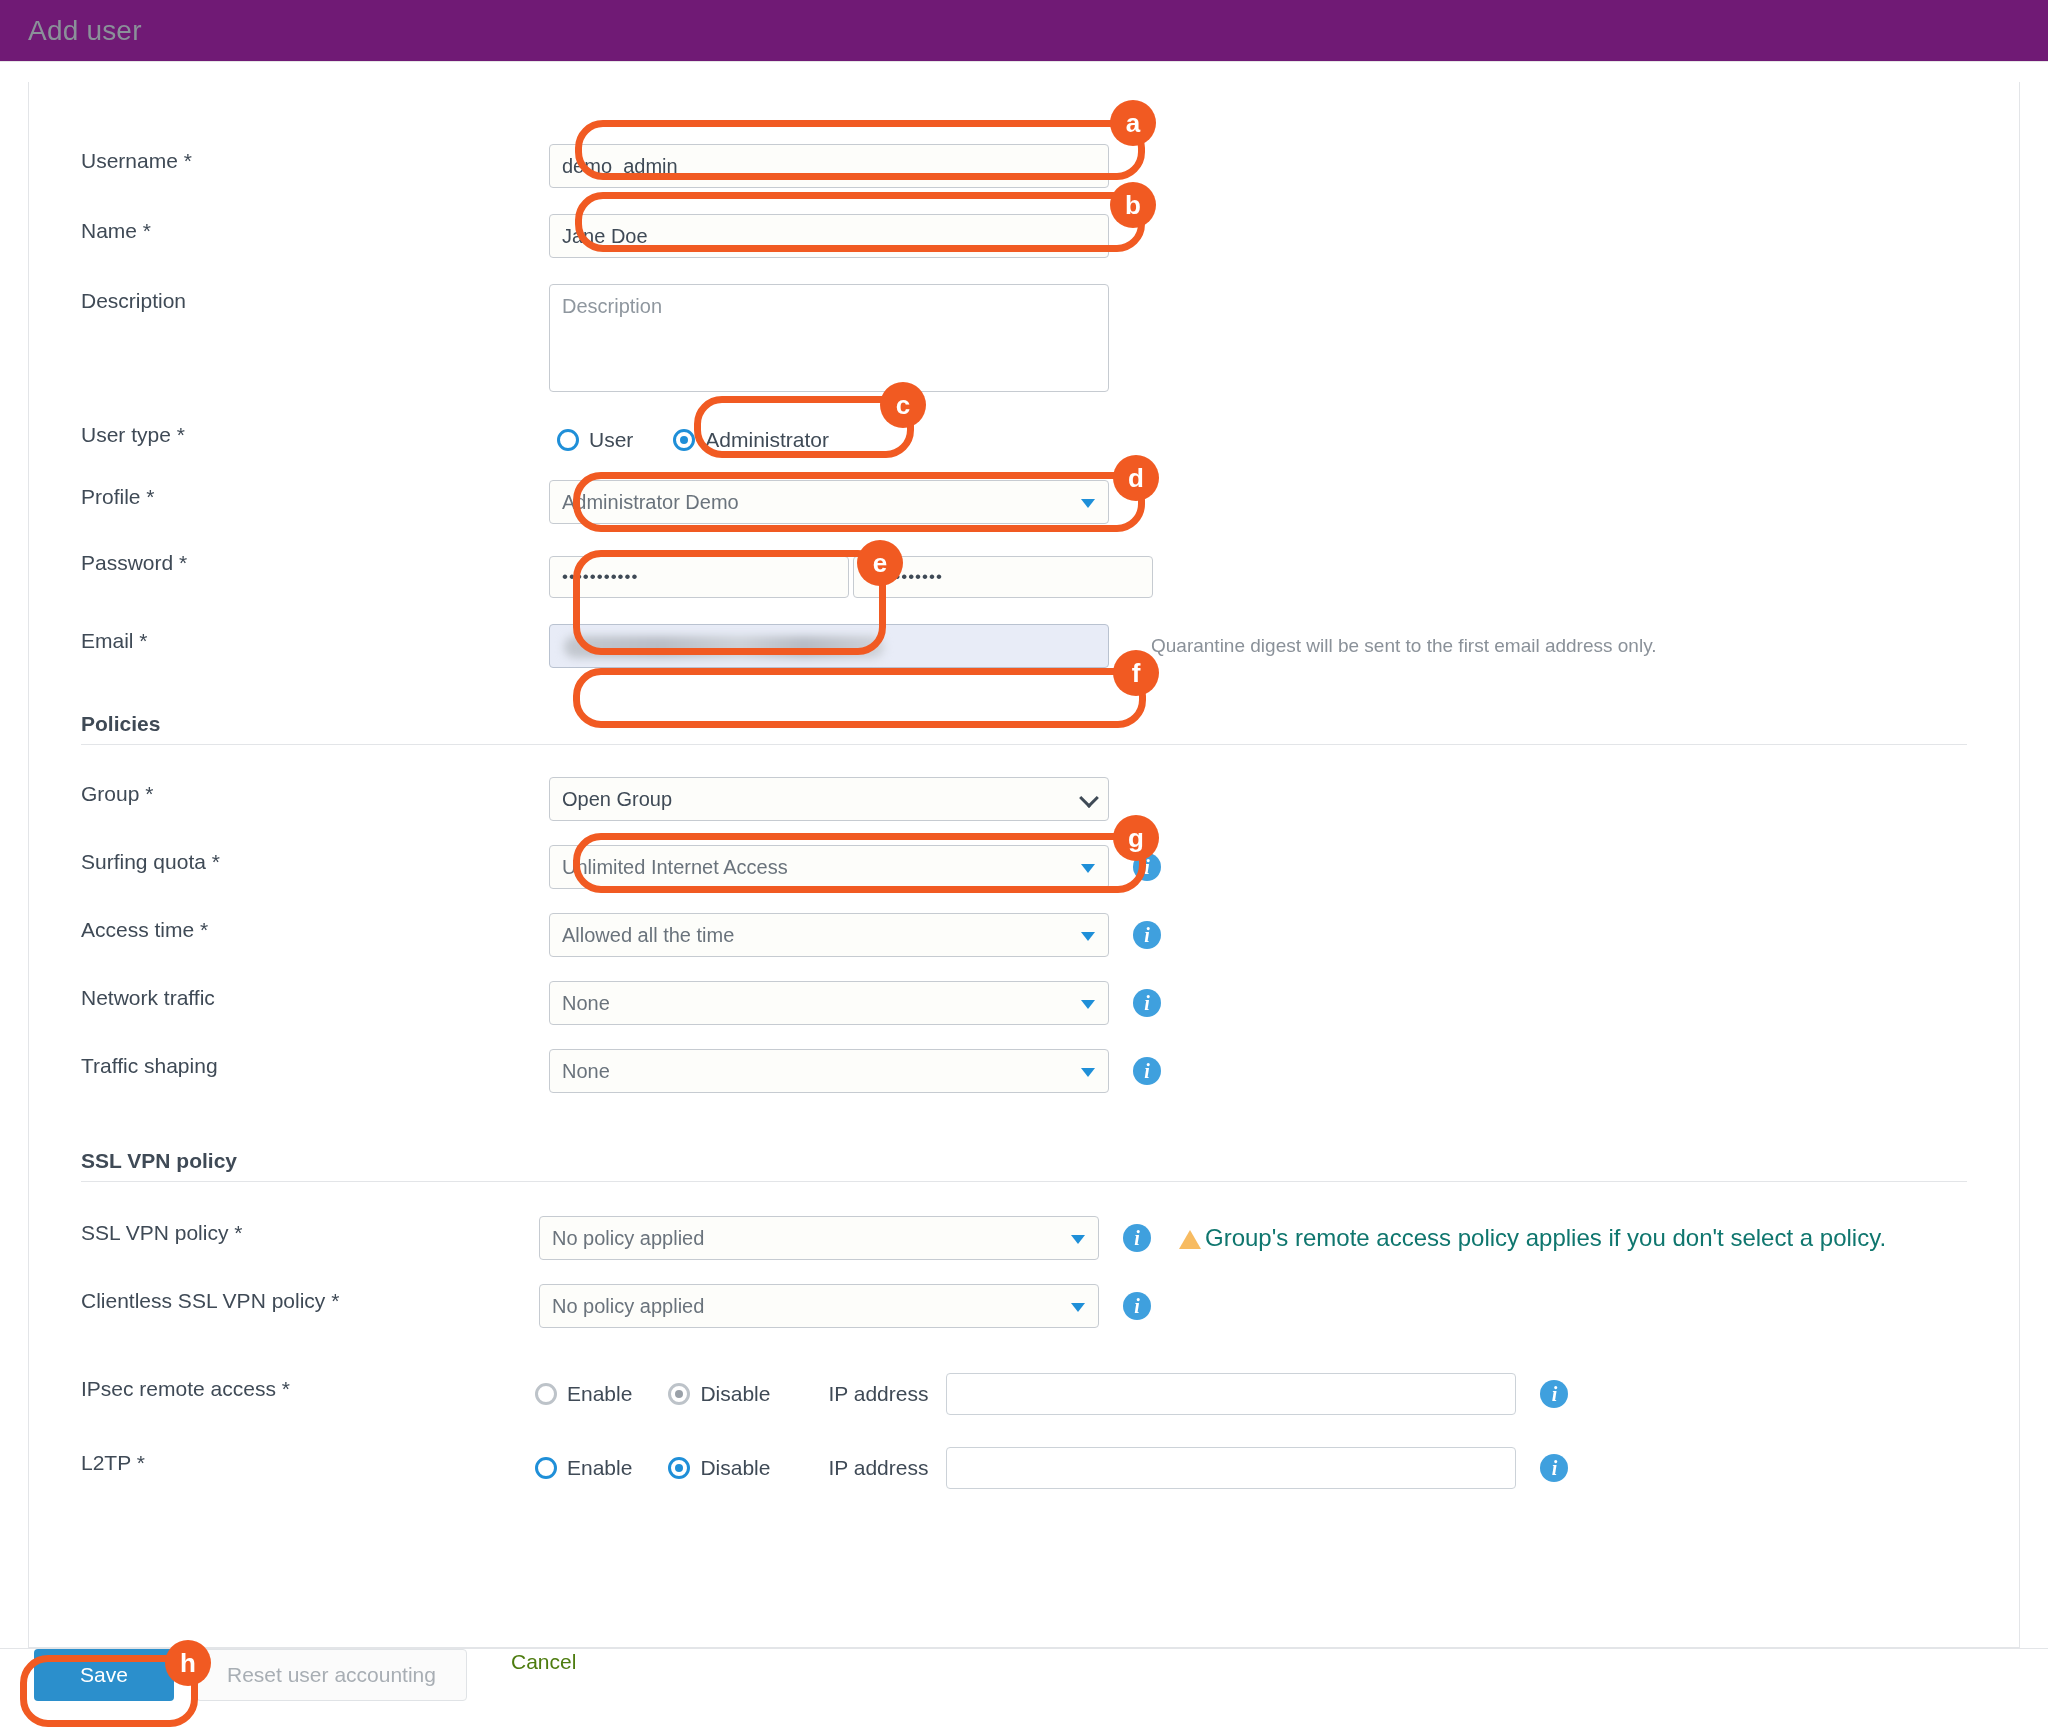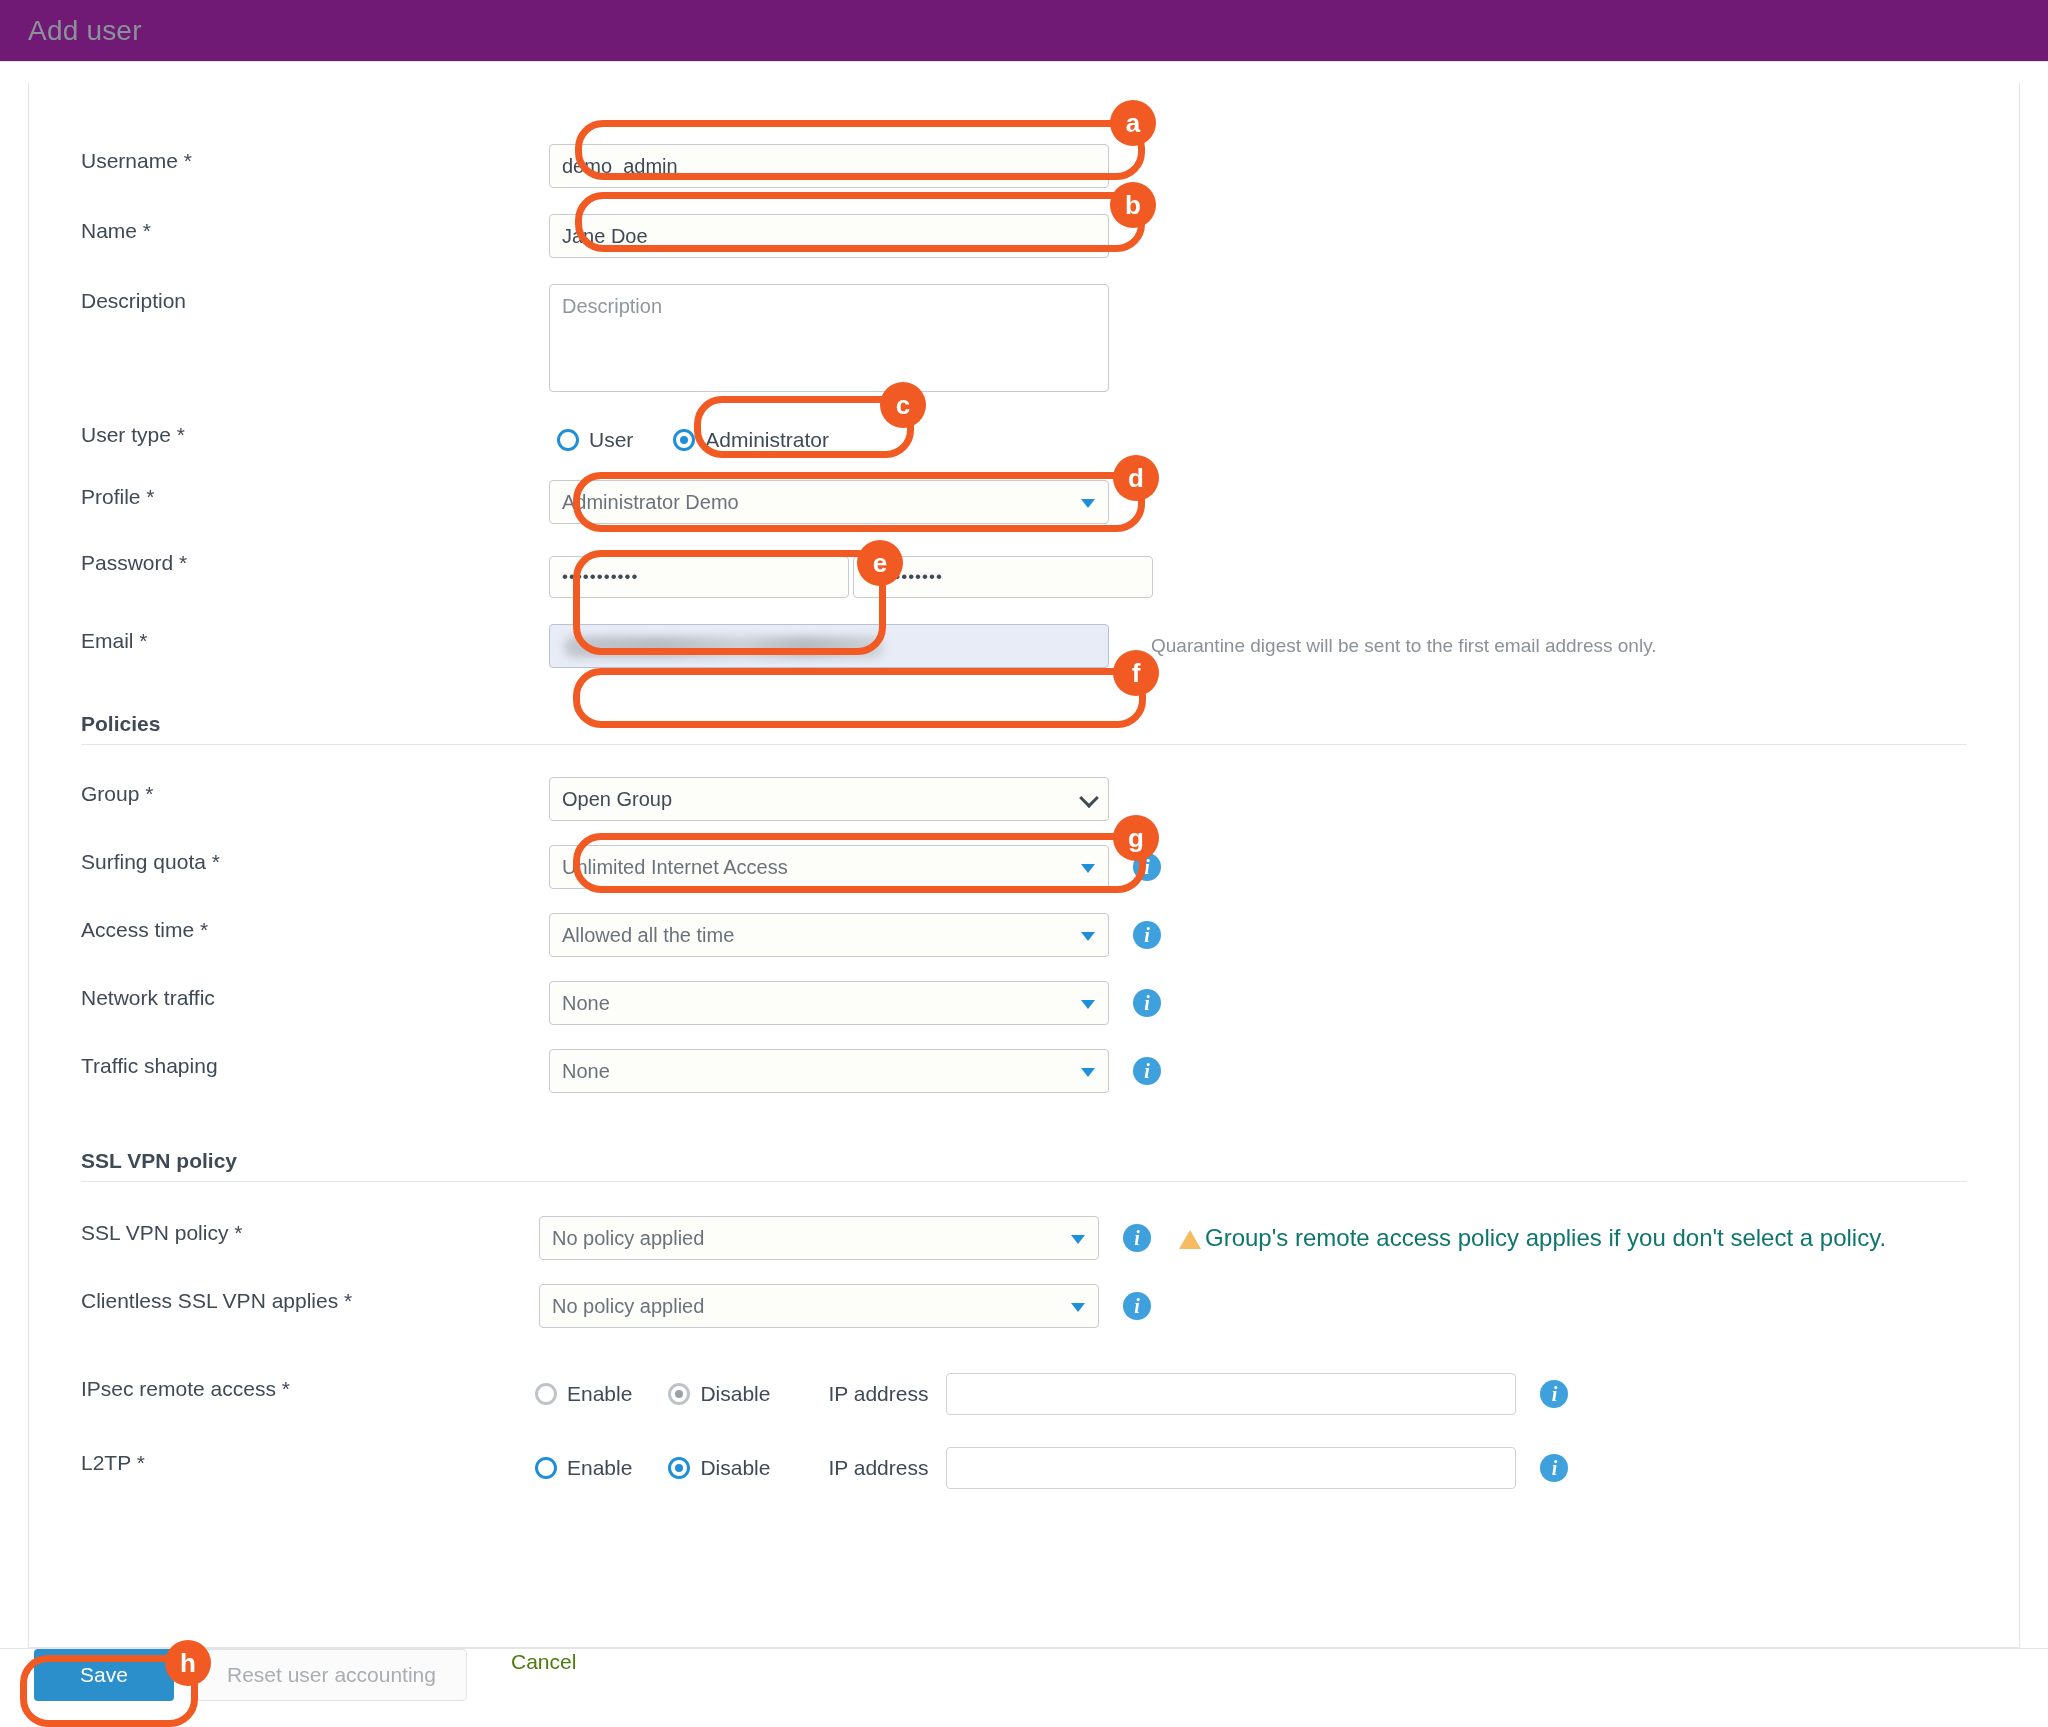--- a/index.html
+++ b/index.html
@@ -438,21 +438,21 @@
           <span class="caret-tri"></span>
         </div>
         <span class="info-ico">i</span>
         <span class="hint-warn">
           <span class="warn-ico"></span><span>Group's remote access policy applies if you don't select a policy.</span>
         </span>
       </div>
     </div>
 
     <div class="row" style="margin-top:24px;">
-      <div class="label">Clientless SSL VPN applies *</div>
+      <div class="label">Clientless SSL VPN policy *</div>
       <div class="ctrl" style="display:flex;align-items:center;margin-left:-10px;">
         <div class="sel-wrap">
           <div class="sel">No policy applied</div>
           <span class="caret-tri"></span>
         </div>
         <span class="info-ico">i</span>
       </div>
     </div>
 
     <div class="row" style="margin-top:44px;">

